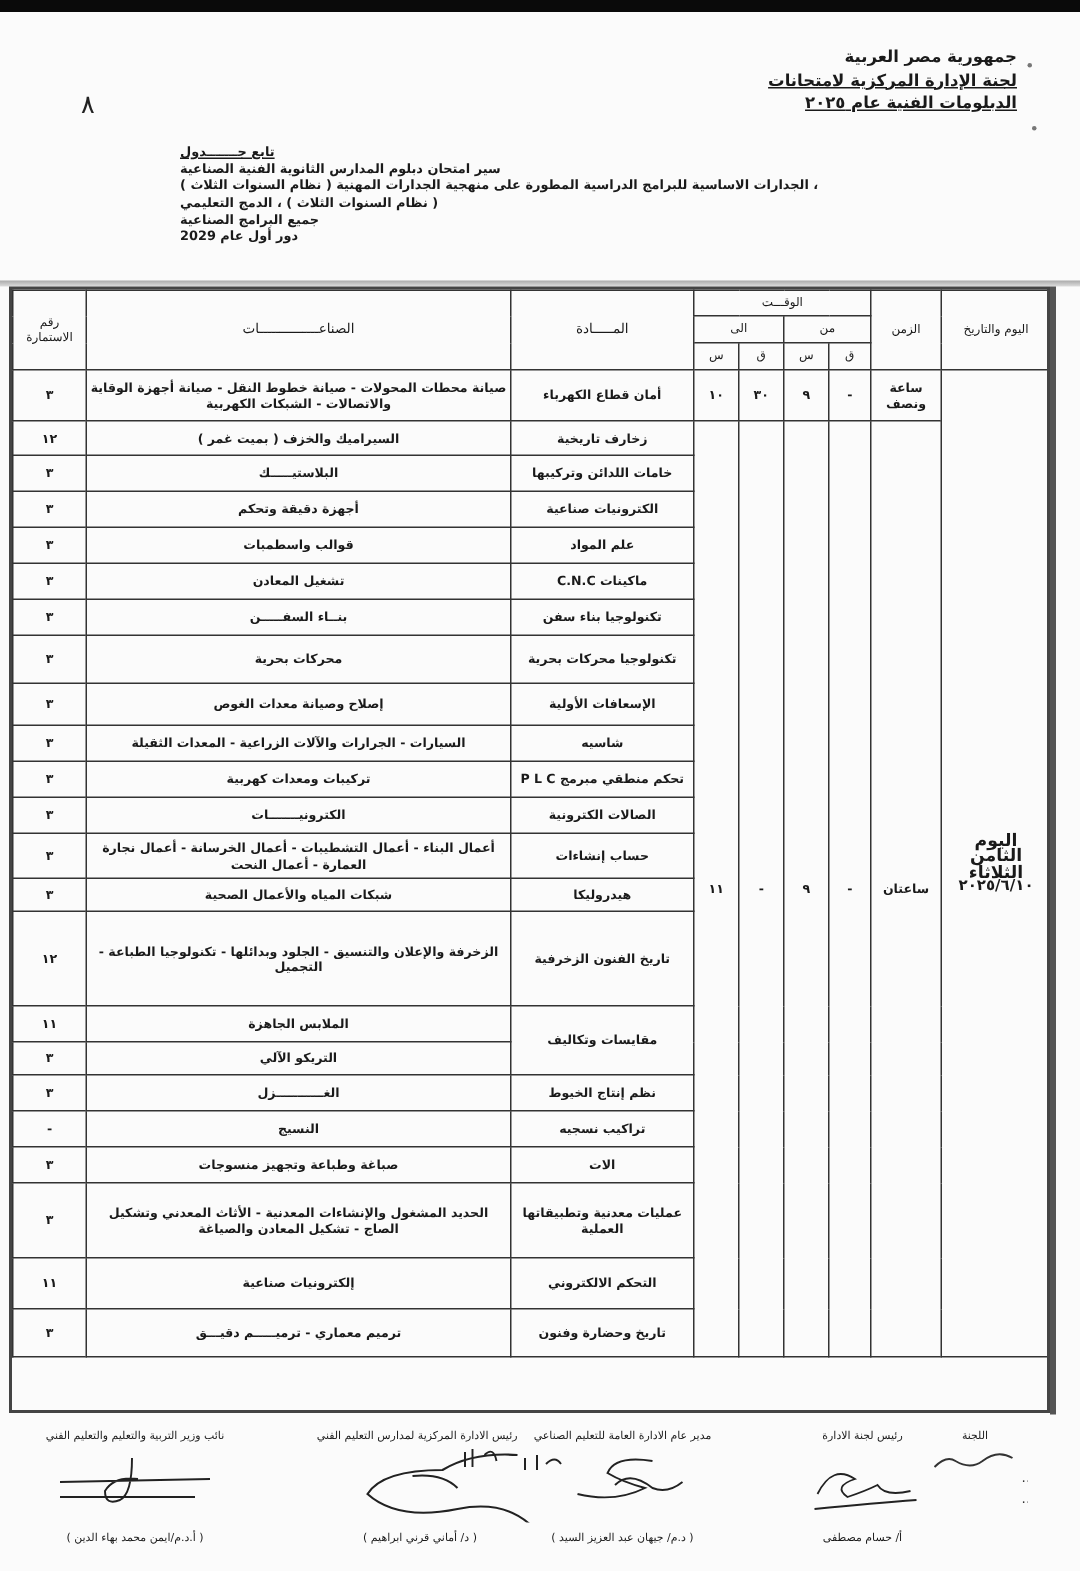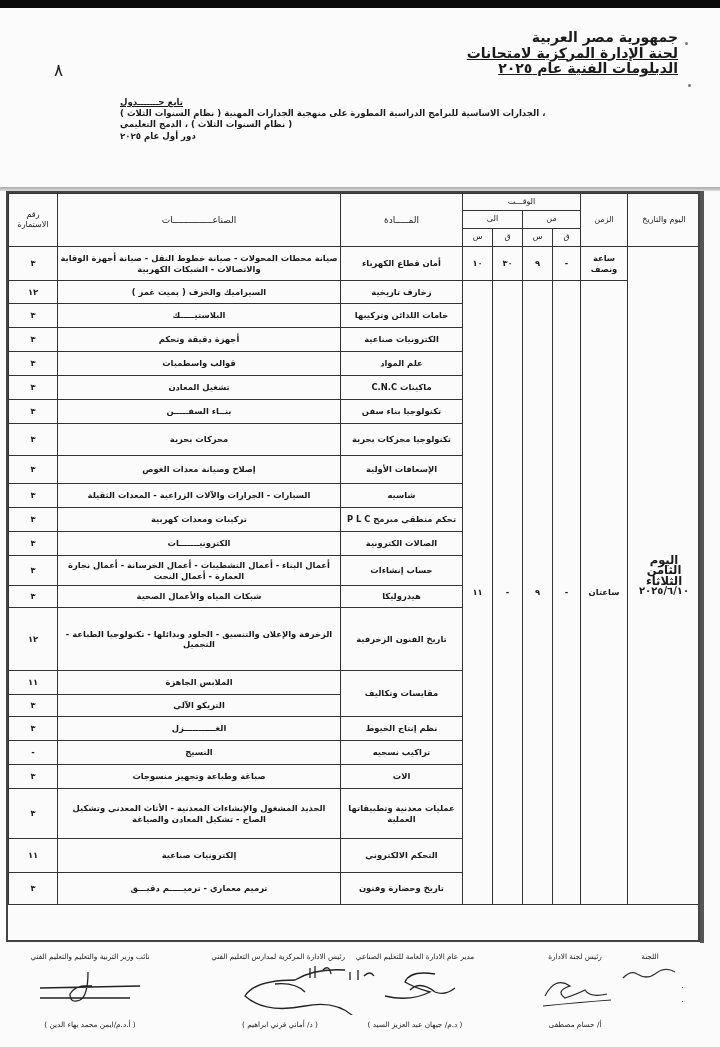--- a/index.html
+++ b/index.html
@@ -2,21 +2,21 @@
 <html><head>
 <meta charset="utf-8">
 <style>
   html, body { margin:0; padding:0; }
   body {
     width:720px; height:1047px; overflow:hidden; position:relative;
     background:#fbfbfb; font-family:"DejaVu Sans", sans-serif; color:#1a1a1a;
   }
   .topbar { position:absolute; left:0; top:0; width:720px; height:8px; background:#0a0a0a; }
   .ministry { position:absolute; right:42px; top:30px; width:220px; text-align:right; direction:rtl;
-    font-weight:bold; font-size:14px; line-height:15.5px; }
+    font-weight:bold; font-size:11px; line-height:15.5px; }
   .ministry div { white-space:nowrap; }
   .ministry .ul { text-decoration:underline; }
   .dot { position:absolute; width:3px; height:3px; border-radius:50%; background:#777; }
   .pagenum { position:absolute; left:54px; top:60px; font-size:17px; color:#222; }
   .titles { position:absolute; left:120px; top:97px; width:500px; text-align:left; direction:rtl;
     font-weight:bold; font-size:8.6px; line-height:11.2px; }
   .titles div { white-space:nowrap; }
   .shadowline { position:absolute; left:0; top:187px; width:720px; height:4px;
     background:linear-gradient(#aaa,#ddd); }
   table.sched { position:absolute; left:8px; top:193px; width:692px; border-collapse:collapse;
@@ -44,23 +44,25 @@
   <div class="ul">لجنة الإدارة المركزية لامتحانات</div>
   <div class="ul">الدبلومات الفنية عام ٢٠٢٥</div>
 </div>
 <div class="dot" style="left:685px;top:42px;"></div>
 <div class="dot" style="left:688px;top:84px;"></div>
 
 <div class="pagenum">٨</div>
 
 <div class="titles">
   <div style="text-decoration:underline;">تابع جـــــــدول</div>
+  <div>سير امتحان دبلوم المدارس الثانوية الفنية الصناعية</div>
   <div>، الجدارات الاساسية للبرامج الدراسية المطورة على منهجية الجدارات المهنية ( نظام السنوات الثلاث )</div>
   <div>( نظام السنوات الثلاث ) ، الدمج التعليمي</div>
-  <div>دور أول عام ٢٠٢٥</div>
+  <div>جميع البرامج الصناعية</div>
+  <div>دور أول عام 2029</div>
 </div>
 
 <div class="shadowline"></div>
 
 <table class="sched">
   <colgroup>
     <col style="width:73px">
     <col style="width:47px">
     <col style="width:28px">
     <col style="width:30px">

